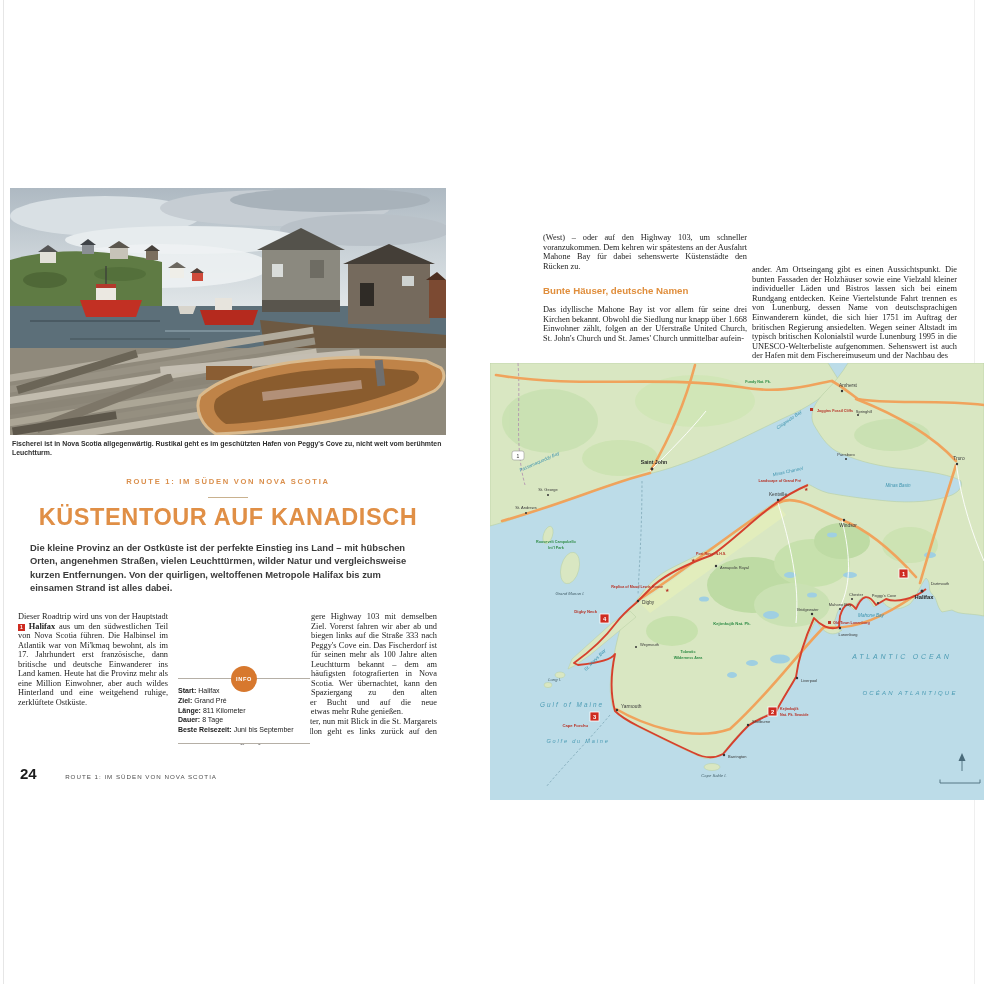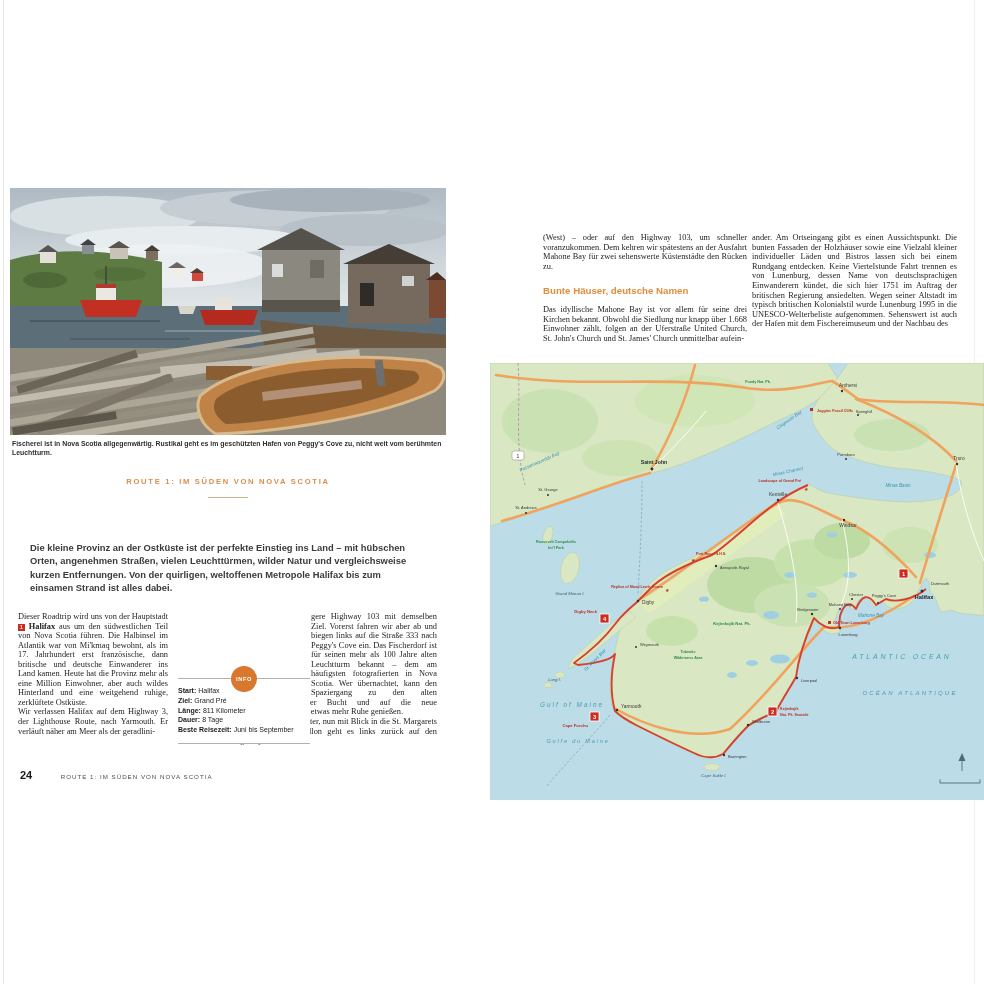--- a/index.html
+++ b/index.html
@@ -32,29 +32,29 @@
 
   #infobox{left:178px;top:678px;width:132px;border-top:1px solid #b5afa6;border-bottom:1px solid #b5afa6;
            padding:7px 0 8px 0;background:#fff;}
   #info-badge{position:absolute;top:-13px;left:50%;margin-left:-13px;width:26px;height:26px;border-radius:50%;
            background:#D7782E;color:#fff;font-size:5.6px;font-weight:bold;letter-spacing:.6px;
            text-align:center;line-height:26px;}
   .info-row{font-size:7px;line-height:9.8px;color:#222;}
   .info-row b{font-weight:bold;}
 
   #footer{left:20px;top:765px;width:420px;}
-  #page-num{font-size:11px;font-weight:bold;color:#1c1c1c;}
+  #page-num{font-size:15px;font-weight:bold;color:#1c1c1c;}
   #footer-text{font-size:6.2px;letter-spacing:1px;color:#4d4d4d;margin-left:24px;}
 
   
   .rcol{position:absolute;top:233px;font-family:"Liberation Serif",serif;font-size:8.35px;
         line-height:9.6px;color:#1d1d1d;text-align:justify;}
   .rcol p{margin:0;}
   #rcol1{left:543px;width:204px;}
-  #rcol2{left:752px;width:205px;}
+  #rcol2{left:752px;width:205px;margin-top:32px;}
   #subhead{font-family:"Liberation Sans",sans-serif;font-size:9.7px;font-weight:bold;color:#E08E3C;
            margin:15px 0 9px 0;text-align:left;}
 
   #map{left:490px;top:363px;width:494px;height:437px;}
 
   
   .mt-city{font-family:"Liberation Sans",sans-serif;font-size:4.8px;fill:#3a3a3a;}
   .mt-small{font-size:4px;}
   .mt-cap{font-weight:bold;font-size:5.8px;fill:#1e1e1e;}
   .mt-sj{font-weight:bold;font-size:5.2px;fill:#2a2a2a;}
@@ -165,26 +165,26 @@
       <path d="M206,211 C236,186 322,174 404,183 C412,187 410,194 401,198 C354,219 266,234 216,236 C206,229 201,221 206,211 Z" fill="#8a5c2e"></path>
       <rect x="252" y="198" width="100" height="9" fill="#b29078" transform="rotate(-7 302 202)"></rect>
       <rect x="366" y="172" width="8" height="26" fill="#6f6f6f" transform="rotate(-6 370 185)"></rect>
     </g>
   </svg>
 
   <div id="photo-caption" class="abs">Fischerei ist in Nova Scotia allgegenwärtig. Rustikal geht es im geschützten Hafen von Peggy's Cove zu, nicht weit vom berühmten Leuchtturm.</div>
 
   <div id="kicker" class="abs">ROUTE 1: IM SÜDEN VON NOVA SCOTIA</div>
   <div id="kicker-rule" class="abs"></div>
+  <div id="title" class="abs">KÜSTENTOUR AUF KANADISCH</div>
   <div id="intro" class="abs">Die kleine Provinz an der Ostküste ist der perfekte Einstieg ins Land – mit hübschen Orten, angenehmen Straßen, vielen Leuchttürmen, wilder Natur und vergleichsweise kurzen Entfernungen. Von der quirligen, weltoffenen Metropole Halifax bis zum einsamen Strand ist alles dabei.</div>
 
   <div id="lcol1" class="bodycol">
     <div class="spacer-r"></div>
     <p><span>Dieser Roadtrip wird uns von der Hauptstadt </span><span class="inline-marker">1</span><span class="bold"> Halifax</span><span> aus um den südwestlichen Teil von Nova Scotia führen. Die Halbinsel im Atlantik war von Mi'kmaq bewohnt, als im 17. Jahrhundert erst französische, dann britische und deutsche Einwanderer ins Land kamen. Heute hat die Provinz mehr als eine Million Einwohner, aber auch wildes Hinterland und eine weitgehend ruhige, zerklüftete Ostküste.</span></p>
-    <p>Wir verlassen Halifax auf dem Highway 3, der Lighthouse Route, nach Yarmouth. Er verläuft näher am Meer als der geradlini-</p>
   </div>
 
   <div id="lcol2" class="bodycol">
     <div class="spacer-l"></div>
     <p>gere Highway 103 mit demselben Ziel. Vorerst fahren wir aber ab und biegen links auf die Straße 333 nach Peggy's Cove ein. Das Fischerdorf ist für seinen mehr als 100 Jahre alten Leuchtturm bekannt – dem am häufigsten fotografierten in Nova Scotia. Wer übernachtet, kann den Spaziergang zu den alten Bootshäusern an der Bucht und auf die neue Aussichtsplattform mit etwas mehr Ruhe genießen.</p>
     <p>Wir folgen der 333 weiter, nun mit Blick in die St. Margarets Bay. In Upper Tantallon geht es links zurück auf den Highway 3</p>
   </div>
 
   <div id="infobox" class="abs">
     <div id="info-badge">INFO</div>
@@ -194,21 +194,21 @@
     <div class="info-row"><b>Dauer:</b><span> 8 Tage</span></div>
     <div class="info-row"><b>Beste Reisezeit:</b><span> Juni bis September</span></div>
   </div>
 
   <div id="footer" class="abs">
     <span id="page-num">24</span>
     <span id="footer-text">ROUTE 1: IM SÜDEN VON NOVA SCOTIA</span>
   </div>
 
   <div id="rcol1" class="rcol">
-    <p>(West) – oder auf den Highway 103, um schneller voranzukommen. Dem kehren wir spätestens an der Ausfahrt Mahone Bay für zwei sehenswerte Küstenstädte den Rücken zu.</p>
+    <p>(West) – oder auf den Highway 103, um schneller voranzukommen. Dem kehren wir spätestens an der Ausfahrt Mahone Bay für dabei sehenswerte Küstenstädte den Rücken zu.</p>
     <div id="subhead">Bunte Häuser, deutsche Namen</div>
     <p>Das idyllische Mahone Bay ist vor allem für seine drei Kirchen bekannt. Obwohl die Siedlung nur knapp über 1.668 Einwohner zählt, folgen an der Uferstraße United Church, St. John's Church und St. James' Church unmittelbar aufein-</p>
   </div>
   <div id="rcol2" class="rcol">
     <p>ander. Am Ortseingang gibt es einen Aussichtspunkt. Die bunten Fassaden der Holzhäuser sowie eine Vielzahl kleiner individueller Läden und Bistros lassen sich bei einem Rundgang entdecken. Keine Viertelstunde Fahrt trennen es von Lunenburg, dessen Name von deutschsprachigen Einwanderern kündet, die sich hier 1751 im Auftrag der britischen Regierung ansiedelten. Wegen seiner Altstadt im typisch britischen Kolonialstil wurde Lunenburg 1995 in die UNESCO-Welterbeliste aufgenommen. Sehenswert ist auch der Hafen mit dem Fischereimuseum und der Nachbau des</p>
   </div>
 
   <svg id="map" class="abs" viewBox="0 0 494 437">
     <rect x="0" y="0" width="494" height="437" fill="#BCDCE8"></rect>
 

